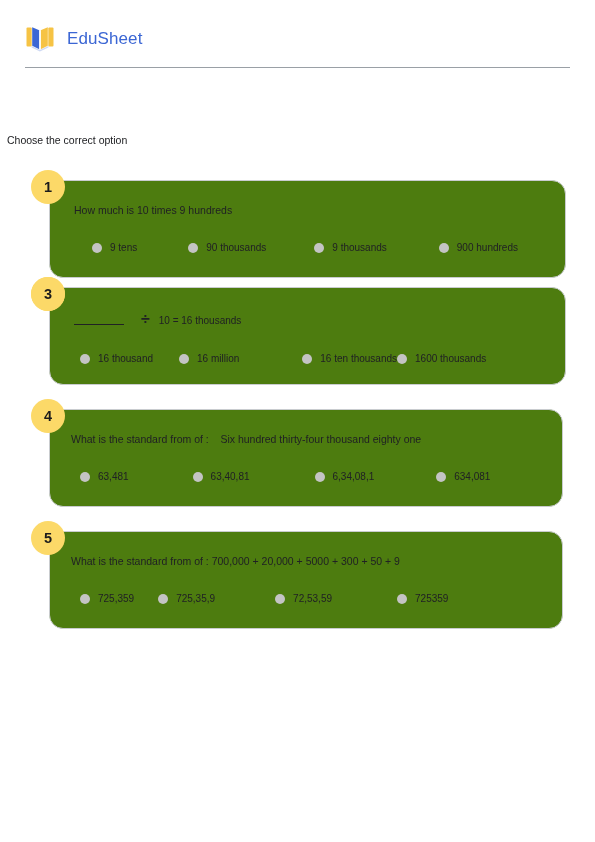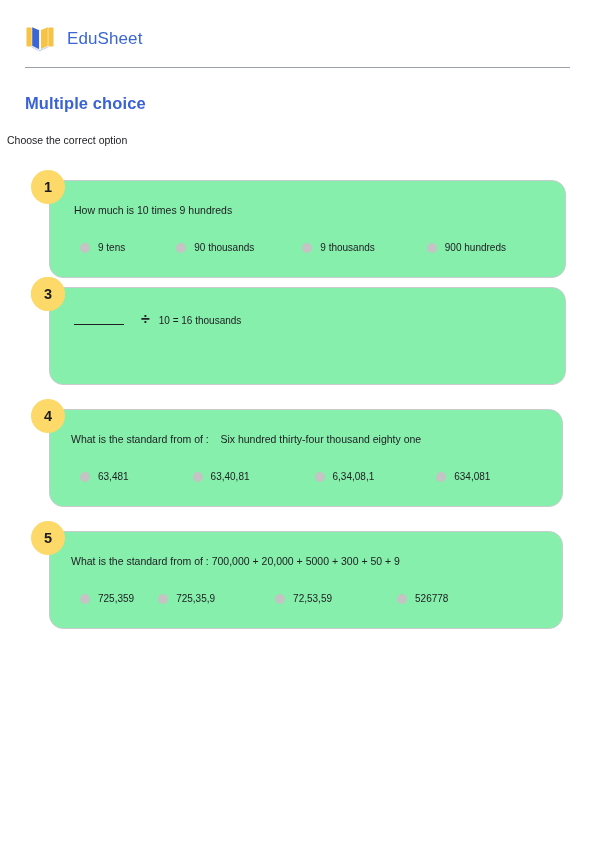--- a/index.html
+++ b/index.html
@@ -92,21 +92,21 @@
     margin-bottom: 9px;
   }
 
   .q-card {
     position: relative;
     margin-left: 49px;
     margin-right: 29px;
     min-height: 98px;
     border: 1px solid #c9cccf;
     border-radius: 14px;
-    background: #86efac;
+    background: #4d7c0f;
     padding: 20px 20px 18px 24px;
   }
 
   .question.narrow .q-card {
     margin-right: 32px;
   }
 
   .q-badge {
     position: absolute;
     left: 31px;
@@ -202,31 +202,30 @@
         <path d="M7.2 3.2 L14.3 6.2 L14.3 25.2 L7.2 21.8 Z" fill="#3b66d4"></path>
         <path d="M22.8 3.2 L15.7 6.2 L15.7 25.2 L22.8 21.8 Z" fill="#f6c344"></path>
         <path d="M14.3 6.2 L14.3 25.2 L15.7 25.2 L15.7 6.2 Z" fill="#ffffff"></path>
         <path d="M6.6 22.1 L14.9 26.1 L23.4 22.1 L23.4 23.4 L14.9 27.4 L6.6 23.4 Z" fill="#3b66d4" opacity="0.25"></path>
       </svg>
     </span>
     <span class="logo-text">EduSheet</span>
   </div>
   <div class="header-rule"></div>
 
-  <div class="sheet-title">Multiple choice</div>
   <div class="sheet-subtitle">Choose the correct option</div>
 
   <div class="questions">
 
     <div class="question">
       <div class="q-badge">1</div>
       <div class="q-card">
         <div class="q-prompt">How much is 10 times 9 hundreds</div>
         <div class="q-options">
-          <div class="option" style="margin-left:0px">
+          <div class="option" style="margin-left:12px">
             <span class="radio-dot"></span>
             <span class="option-label">9 tens</span>
           </div>
           <div class="option" style="margin-left:51px">
             <span class="radio-dot"></span>
             <span class="option-label">90 thousands</span>
           </div>
           <div class="option" style="margin-left:48px">
             <span class="radio-dot"></span>
             <span class="option-label">9 thousands</span>
@@ -244,20 +243,38 @@
     </div>
 
     <div class="question">
       <div class="q-badge">3</div>
       <div class="q-card">
         <div class="q-blank-row">
           <span class="blank-line"></span>
           <span class="divide-sign">÷</span>
           <span class="blank-eq">10 = 16 thousands</span>
         </div>
+        <div class="q-options">
+          <div class="option" style="margin-left:0px">
+            <span class="radio-dot"></span>
+            <span class="option-label">16 thousand</span>
+          </div>
+          <div class="option" style="margin-left:26px">
+            <span class="radio-dot"></span>
+            <span class="option-label">16 million</span>
+          </div>
+          <div class="option" style="margin-left:63px">
+            <span class="radio-dot"></span>
+            <span class="option-label">16 ten thousands</span>
+          </div>
+          <div class="option" style="margin-left:0px">
+            <span class="radio-dot"></span>
+            <span class="option-label">1600 thousands</span>
+          </div>
+        </div>
       </div>
     </div>
 
     <div class="question narrow" style="margin-top:24px">
       <div class="q-badge">4</div>
       <div class="q-card" style="padding-left:21px">
         <div class="q-prompt">What is the standard from of :    Six hundred thirty-four thousand eighty one</div>
         <div class="q-options" style="padding-left:9px">
           <div class="option" style="margin-left:0px">
             <span class="radio-dot"></span>
@@ -291,20 +308,20 @@
           <div class="option" style="margin-left:24px">
             <span class="radio-dot"></span>
             <span class="option-label">725,35,9</span>
           </div>
           <div class="option" style="margin-left:60px">
             <span class="radio-dot"></span>
             <span class="option-label">72,53,59</span>
           </div>
           <div class="option" style="margin-left:65px">
             <span class="radio-dot"></span>
-            <span class="option-label">526778</span>
+            <span class="option-label">725359</span>
           </div>
         </div>
       </div>
     </div>
 
   </div>
 </div>
 
 </body></html>

